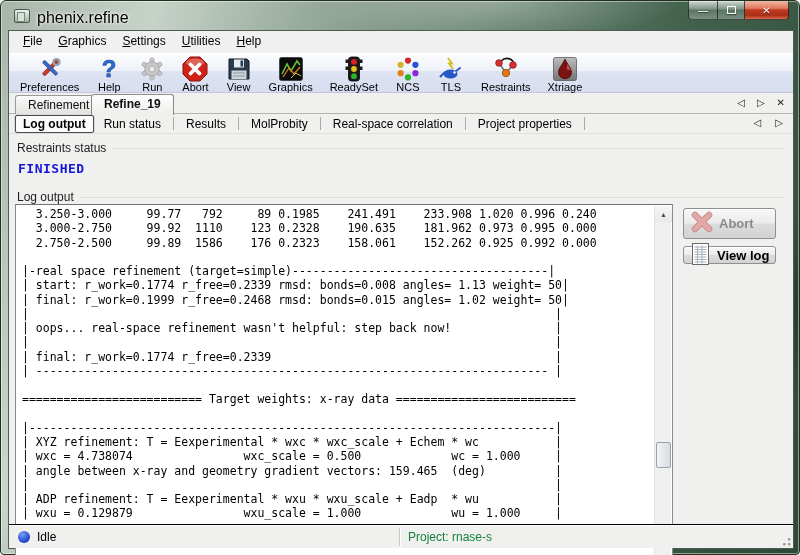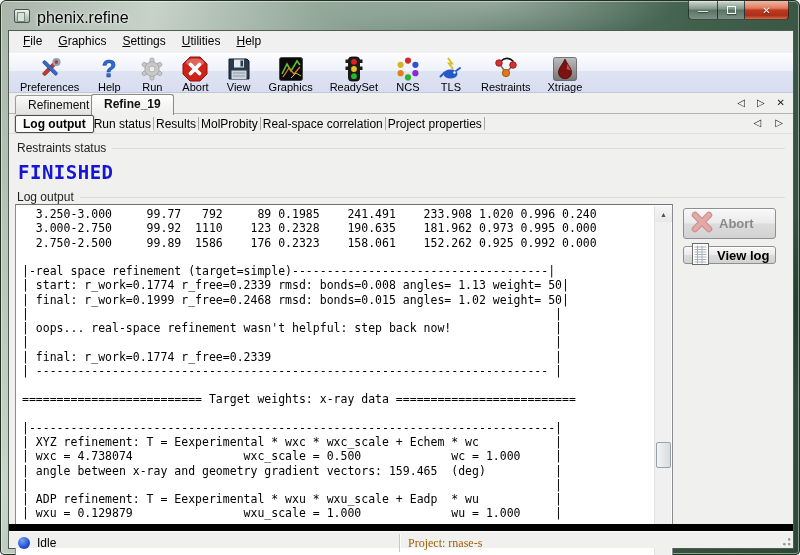--- a/index.html
+++ b/index.html
@@ -74,37 +74,37 @@
     border:1px solid #9a9a98; border-bottom:none; border-radius:3px 3px 0 0;
     background:linear-gradient(180deg,#fafafa,#e2e2e0); font-size:12px; cursor:default;
   }
   .mtab.t0 { left:6px; }
   .mtab.active { left:82px; top:1px; height:21px; font-weight:bold; background:linear-gradient(180deg,#ffffff,#f0f0ee 85%); border-color:#8a8a88; z-index:2; }
   .tab-ctrls { position:absolute; right:8px; top:4px; display:flex; gap:12px; font-size:10px; color:#222; }
   .tab-ctrl { cursor:default; }
 
   
   .tabrow2 { position:absolute; left:0; top:83px; width:100%; height:20px; background:#f0f0ee; border-bottom:1px solid #e0e0de; display:flex; align-items:center; padding-left:6px; }
-  .stab { font-size:12px; padding:1px 0; color:#000; white-space:nowrap; cursor:default; }
+  .stab { font-size:12px; padding:1px 10px; color:#000; white-space:nowrap; cursor:default; }
   .stab.active { font-weight:bold; border:1px solid #4c4c4c; border-radius:2px; background:#fbfbfa; padding:1px 7px; box-shadow:0 0 0 1px #d8d8d6; }
   .vsep { width:1px; height:13px; background:#a8a8a6; margin:0 2px; }
   .tab-ctrls2 { position:absolute; right:10px; top:3px; display:flex; gap:14px; font-size:10px; color:#222; }
 
   
   .content { position:absolute; left:0; top:103px; width:100%; height:390px; background:#f0f0ee; }
 
   .group-label-row { position:absolute; left:8px; right:8px; display:flex; align-items:center; }
   .group-label { font-size:12px; color:#222; white-space:nowrap; padding-right:6px; }
   .group-line { flex:1; height:1px; background:#dcdcda; }
   .row-status { top:7px; }
   .row-log { top:56px; }
 
   .finished {
     position:absolute; left:9px; top:27px;
-    font-family:"DejaVu Sans Mono",monospace; font-weight:bold; font-size:19px;
+    font-family:"DejaVu Sans Mono",monospace; font-weight:bold; font-size:13px;
     letter-spacing:0.5px; color:#1515d8;
   }
 
   .logbox {
     position:absolute; left:6px; top:70px; width:658px; height:384px;
     background:#ffffff; border:1px solid #898c8f; border-top-color:#6f7276;
   }
   .logtext {
     position:absolute; left:2px; top:2px; right:19px; bottom:2px; overflow:hidden;
     font-family:"DejaVu Sans Mono","Liberation Mono",monospace;
@@ -125,25 +125,25 @@
     background:linear-gradient(180deg,#f8f8f8,#ebebeb 48%, #dcdcdc 52%, #d2d2d2);
     display:flex; align-items:center; padding-left:6px; gap:5px; cursor:default;
     box-shadow:inset 0 1px 0 #fff;
   }
   .btn-abort { top:74px; }
   .btn-viewlog { top:112px; height:18px; }
   .side-btn .btn-label { font-weight:bold; font-size:13px; color:#000; }
   .side-btn.disabled .btn-label { color:#8a8a8a; }
 
   
-  .statusbar { position:absolute; left:0; bottom:0; width:100%; height:24px; background:#f0f0ee; border-top:7px solid #000000; box-shadow:inset 0 1px 0 #fcfcfa; }
+  .statusbar { position:absolute; left:0; bottom:0; width:100%; height:24px; background:#f0f0ee; border-top:1px solid #000000; box-shadow:inset 0 1px 0 #fcfcfa; }
   .status-dot { position:absolute; left:9px; top:6px; width:12px; height:12px; border-radius:50%; background:radial-gradient(circle at 35% 30%, #7aa2f0, #2b55d8 55%, #0f28a8); }
   .status-text { position:absolute; left:28px; top:5px; font-size:12px; color:#000; }
   .status-sep { position:absolute; left:390px; top:3px; width:1px; height:18px; background:#c8c8c6; box-shadow:1px 0 0 #fff; }
-  .project-text { position:absolute; left:399px; top:5px; font-size:12px; color:#a16207;font-family:Liberation Serif, serif; }
+  .project-text { position:absolute; left:399px; top:5px; font-size:12px; color:#15803d; }
   .resize-grip { position:absolute; right:2px; bottom:2px; width:12px; height:12px;
     background:
       radial-gradient(circle at 85% 85%, #9a9a98 1px, transparent 1.6px),
       radial-gradient(circle at 85% 45%, #9a9a98 1px, transparent 1.6px),
       radial-gradient(circle at 45% 85%, #9a9a98 1px, transparent 1.6px); }
 </style>
 </head>
 <body>
 
 <div class="window">

